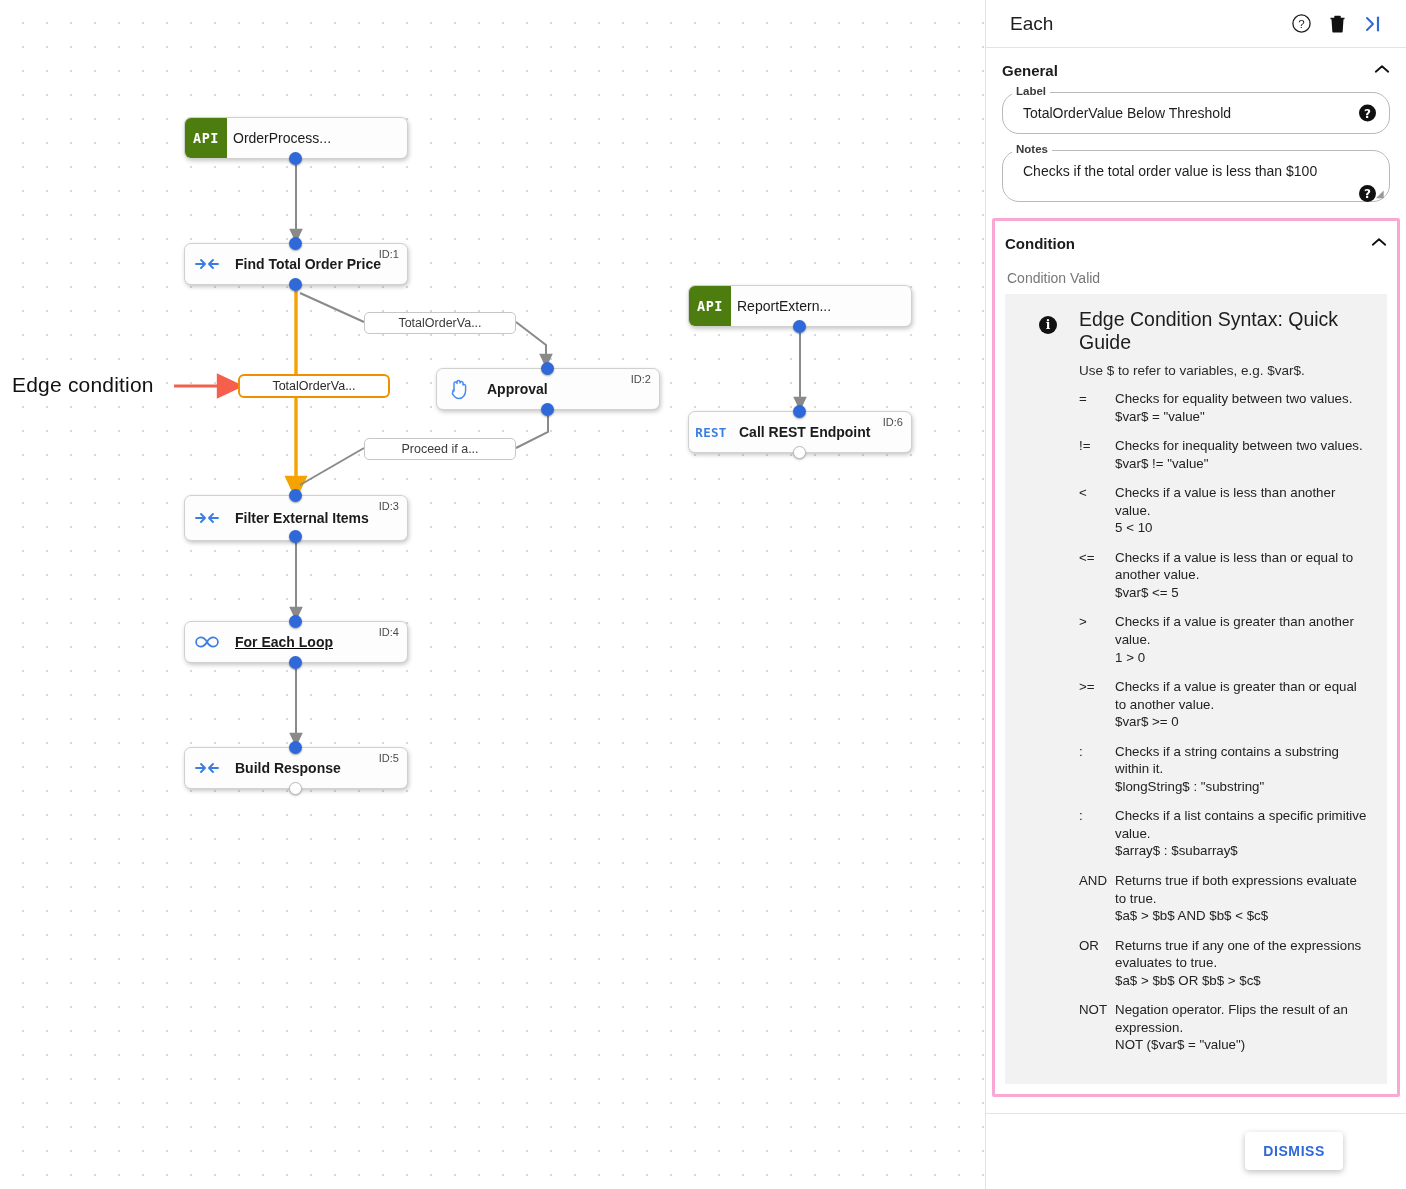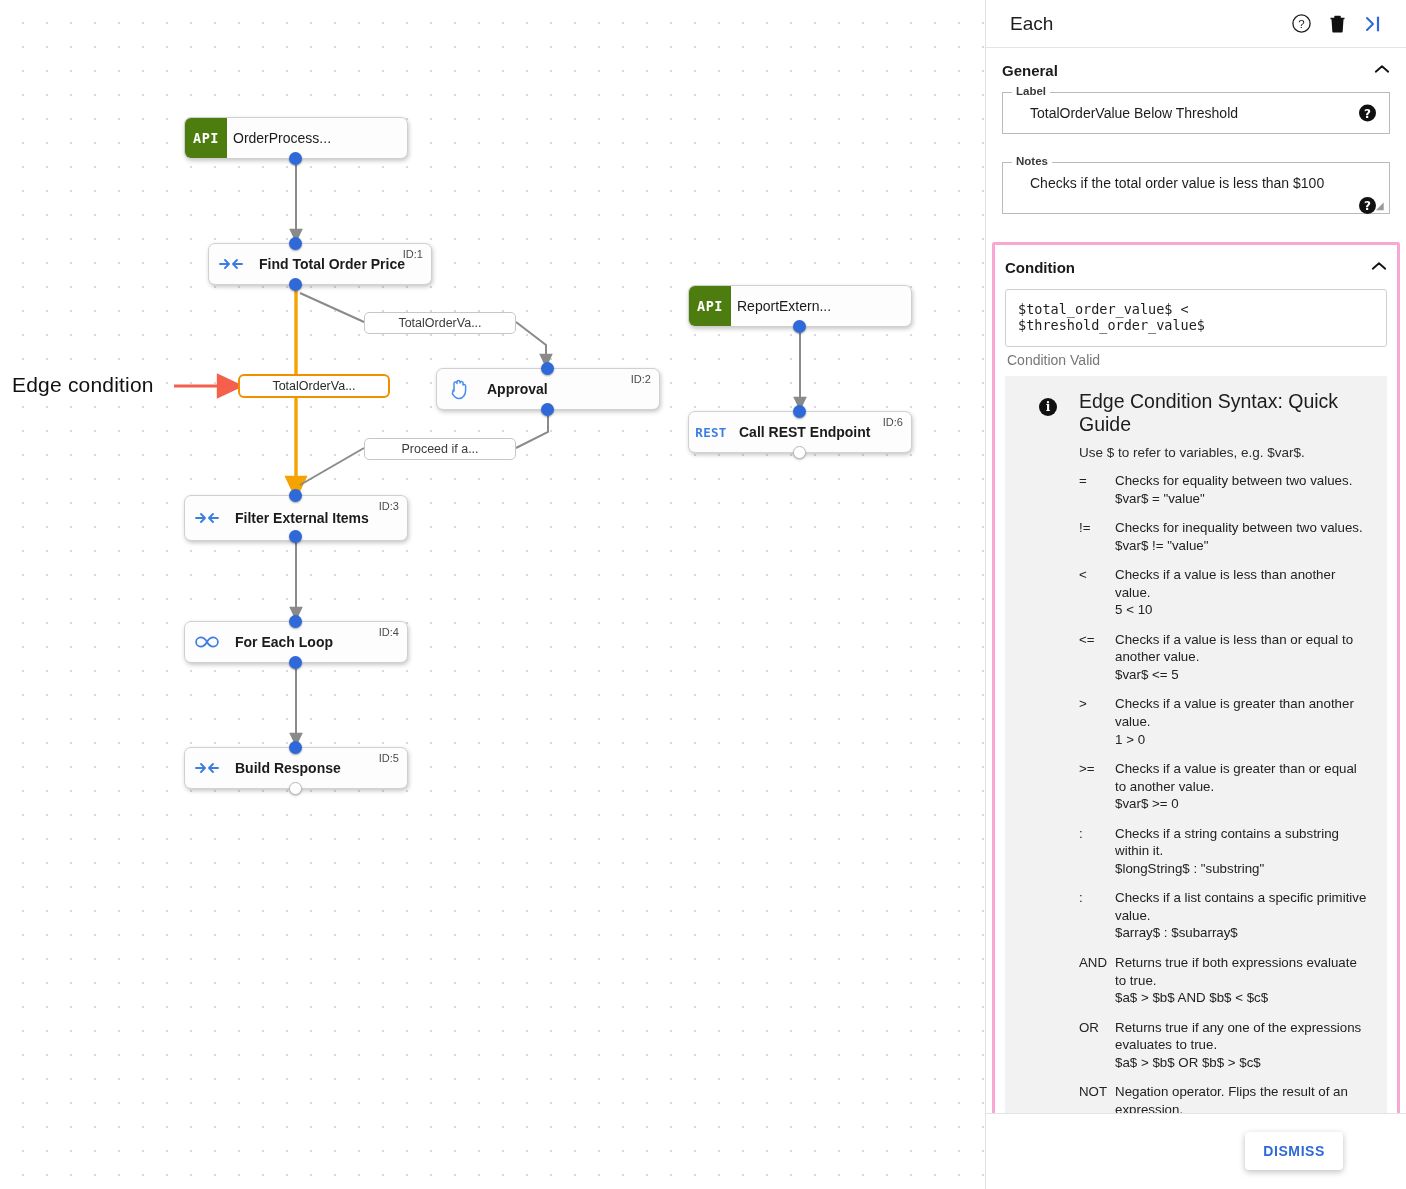--- a/index.html
+++ b/index.html
@@ -123,23 +123,23 @@
     display: flex; align-items: center;
     height: 44px;
     font-size: 15px; font-weight: 700; color: #1b1b1b;
   }
   .sec-head .sp { flex: 1; }
   .chev { width: 16px; height: 16px; }
 
   .field {
     position: relative;
     border: 1px solid #b9b9b9;
-    border-radius: 0;
-    margin-bottom: 28px;
-    padding: 12px 44px 12px 27px;
+    border-radius: 17px;
+    margin-bottom: 16px;
+    padding: 12px 44px 12px 20px;
     font-size: 14px; color: #1d1d1d;
     background: #fff;
   }
   .field .flabel {
     position: absolute; top: -8px; left: 9px;
     background: #ffffff; padding: 0 4px;
     font-size: 11.5px; color: #3a3a3a; font-weight: 700;
   }
   .field.ta { min-height: 50px; padding-bottom: 22px; }
   .qmark {
@@ -251,21 +251,21 @@
 
       <path d="M174,386 L228,386" stroke="#F4604C" stroke-width="3.2" fill="none" marker-end="url(#ahr)"></path>
     </svg>
 
     <div class="node" style="left:184px;top:117px;width:224px;height:42px;">
       <div class="badge">API</div>
       <div class="title">OrderProcess...</div>
     </div>
     <div class="port" style="left:289px;top:152px;"></div>
 
-    <div class="node bold" style="left:184px;top:243px;width:224px;height:42px;margin-left:24px;">
+    <div class="node bold" style="left:184px;top:243px;width:224px;height:42px;">
       <div class="ico">
         <svg width="24" height="16" viewBox="0 0 24 16">
             <path d="M1 8 h8 M6 4 l4 4 l-4 4 M23 8 h-8 M18 4 l-4 4 l4 4" stroke="#3b7de0" stroke-width="1.9" fill="none" stroke-linecap="round" stroke-linejoin="round"></path>
           </svg>
       </div>
       <div class="title">Find Total Order Price</div>
       <div class="nid">ID:1</div>
     </div>
     <div class="port" style="left:289px;top:237px;"></div>
     <div class="port" style="left:289px;top:278px;"></div>
@@ -301,21 +301,21 @@
         <svg width="24" height="16" viewBox="0 0 24 16">
             <path d="M1 8 h8 M6 4 l4 4 l-4 4 M23 8 h-8 M18 4 l-4 4 l4 4" stroke="#3b7de0" stroke-width="1.9" fill="none" stroke-linecap="round" stroke-linejoin="round"></path>
           </svg>
       </div>
       <div class="title">Filter External Items</div>
       <div class="nid">ID:3</div>
     </div>
     <div class="port" style="left:289px;top:489px;"></div>
     <div class="port" style="left:289px;top:530px;"></div>
 
-    <div class="node bold" style="left:184px;top:621px;width:224px;height:42px;">
+    <div class="node bold" style="left:184px;top:621px;width:224px;height:42px;text-decoration:underline;">
       <div class="ico">
         <svg width="26" height="14" viewBox="0 0 26 14">
             <path d="M13 7 c-2-3.6-4-4.6-6.3-4.6 A4.5 4.5 0 0 0 6.7 11.6 C9 11.6 11 10.6 13 7 c2-3.6 4-4.6 6.3-4.6 A4.5 4.5 0 0 1 19.3 11.6 C17 11.6 15 10.6 13 7z" stroke="#3b7de0" stroke-width="1.7" fill="none"></path>
           </svg>
       </div>
       <div class="title">For Each Loop</div>
       <div class="nid">ID:4</div>
     </div>
     <div class="port" style="left:289px;top:615px;"></div>
     <div class="port" style="left:289px;top:656px;"></div>
@@ -399,21 +399,20 @@
         <div class="sec-head">
           <span>Condition</span>
           <span class="sp"></span>
           <span>
             <svg class="chev" width="18" height="12" viewBox="0 0 18 12">
                 <path d="M2 9 L9 3 L16 9" stroke="#111" stroke-width="2.1" fill="none" stroke-linecap="round" stroke-linejoin="round"></path>
               </svg>
           </span>
         </div>
 
-        <div id="cond-input">$total_order_value$ &lt; $threshold_order_value$</div>
         <div id="cond-valid">Condition Valid</div>
 
         <div id="guide">
           <div id="guide-head">
             <div class="info-dot">i</div>
             <div id="guide-title">Edge Condition Syntax: Quick Guide</div>
           </div>
           <div id="guide-sub">Use $ to refer to variables, e.g. $var$.</div>
 
           <table class="ops">

